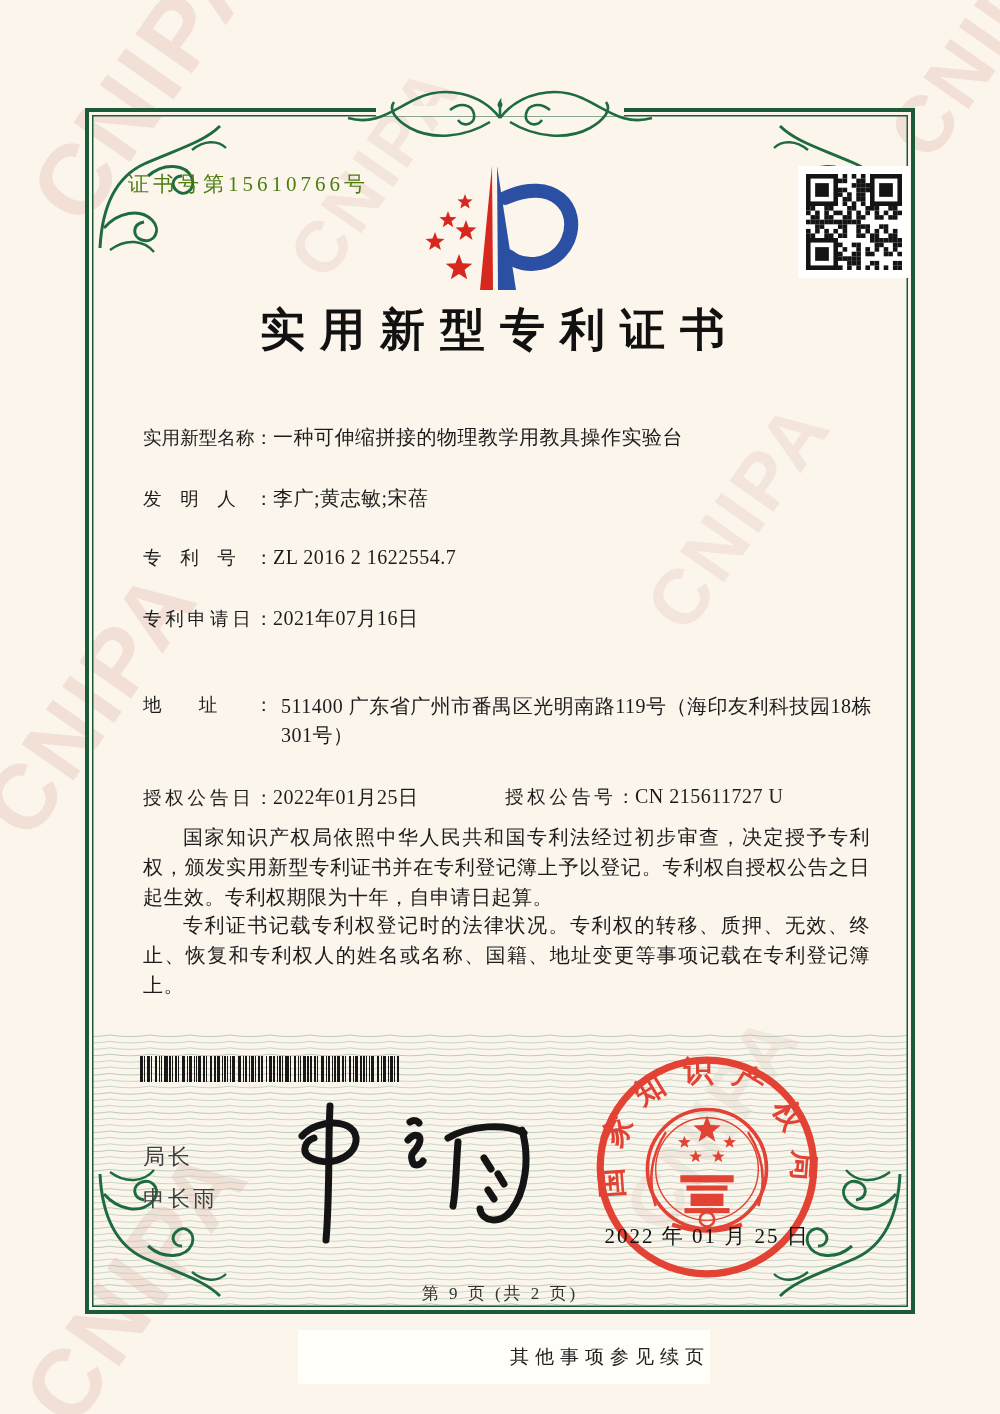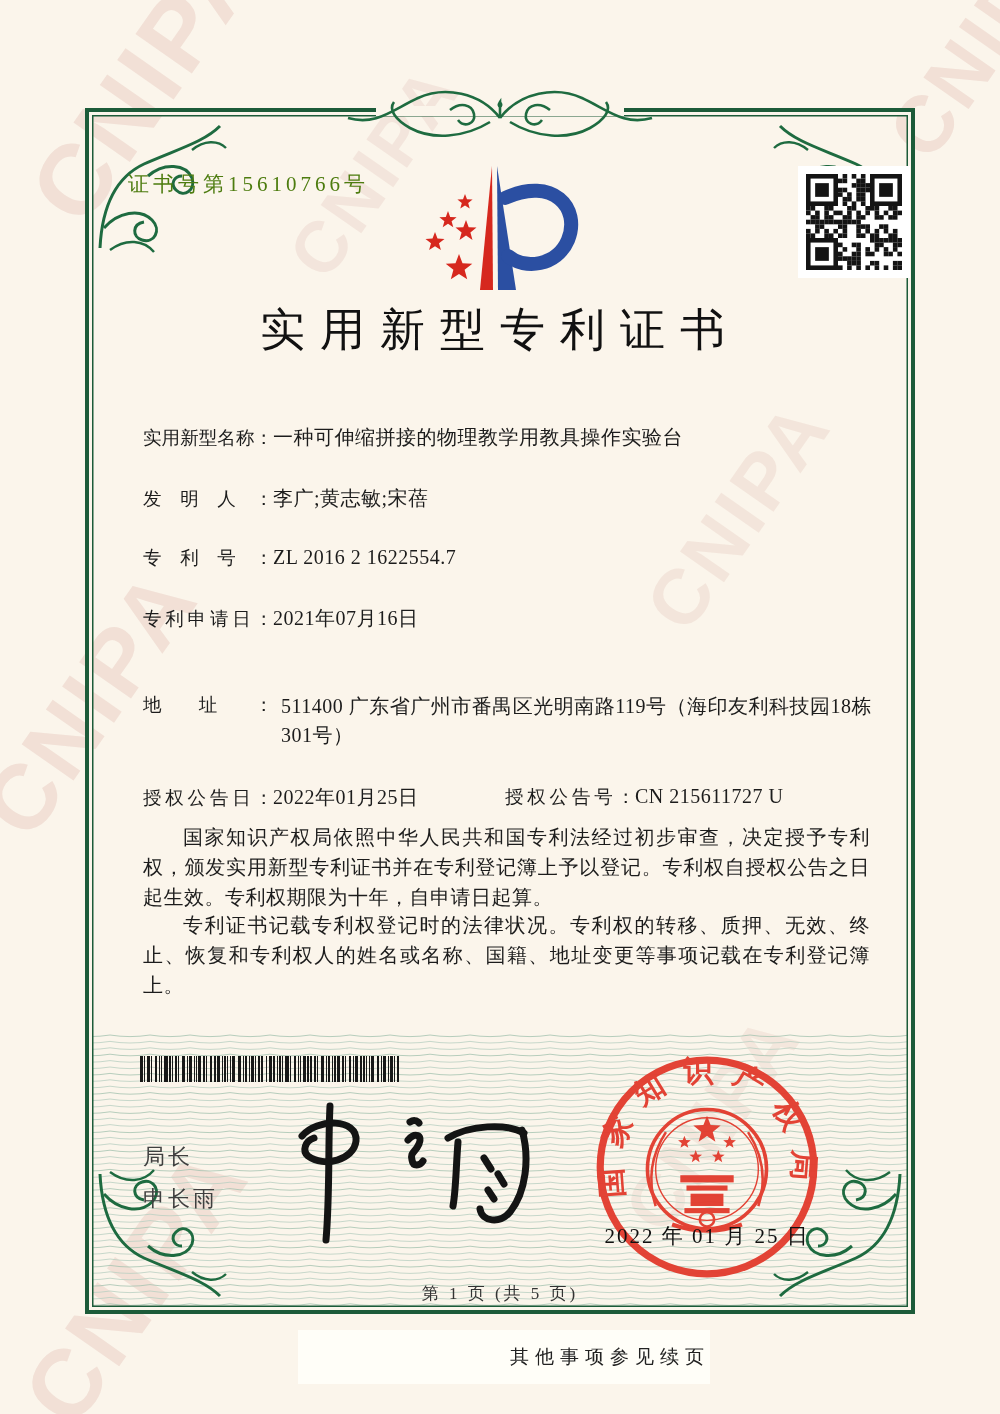--- a/index.html
+++ b/index.html
@@ -12,21 +12,21 @@
   
   .frame{position:absolute;left:85px;top:108px;width:830px;height:1206px;box-sizing:border-box;
          border:4px solid #1c5b39;
          box-shadow:inset 0 0 0 3px #fbf5eb, inset 0 0 0 4.5px #1c5b39;}
   .guilloche{position:absolute;left:90px;top:1032px;width:820px;height:278px;overflow:hidden;}
   .cert-no{position:absolute;left:128px;top:170px;font-size:21px;letter-spacing:4px;color:#4d7c0f;}
   .logo{position:absolute;left:393px;top:158px;width:220px;height:140px;}
   .qr{position:absolute;left:798px;top:166px;width:112px;height:112px;background:#fff;
       display:flex;align-items:center;justify-content:center;}
   .title{position:absolute;left:0;top:300px;width:100%;text-align:center;
-         font-size:45px;font-weight:normal;letter-spacing:15px;color:#111;}
+         font-size:45px;font-weight:bold;letter-spacing:15px;color:#111;}
   .frow{position:absolute;left:143px;font-size:20px;white-space:nowrap;}
   .frow-flex{display:flex;white-space:normal;}
   .flabel{display:inline-block;width:130px;font-size:18.5px;text-align:justify;text-align-last:justify;
           vertical-align:baseline;flex:none;}
   .fvalue{margin-left:0;letter-spacing:0.5px;}
   .addr-val{margin-left:8px;width:600px;line-height:29px;letter-spacing:0.5px;}
   .grant2{position:absolute;left:362px;top:0;}
   .para{position:absolute;left:143px;width:727px;font-size:20px;line-height:30px;
         text-align:justify;text-indent:2em;letter-spacing:0.5px;}
   .barcode-box{position:absolute;left:140px;top:1056px;width:262px;height:26px;}
@@ -481,19 +481,19 @@
       <rect x="96" y="138" width="32" height="12" stroke="none"></rect>
       <rect x="90" y="152" width="44" height="5" stroke="none"></rect>
       <circle cx="112" cy="163" r="7" fill="none" stroke-width="2.5"></circle>
       <path d="M62,150 Q50,112 72,78" fill="none" stroke-width="2.5"></path>
       <path d="M162,150 Q174,112 152,78" fill="none" stroke-width="2.5"></path>
       <path d="M78,168 Q112,180 146,168" fill="none" stroke-width="4"></path>
     </g>
   </svg>
   <div class="seal-date">2022 年 01 月 25 日</div>
 
-  <div class="pagenum">第 1 页 (共 5 页)</div>
+  <div class="pagenum">第 9 页 (共 2 页)</div>
 
   <div class="note-strip">
     <span class="note-text">其他事项参见续页</span>
   </div>
 
 </div>
 
 </body></html>

